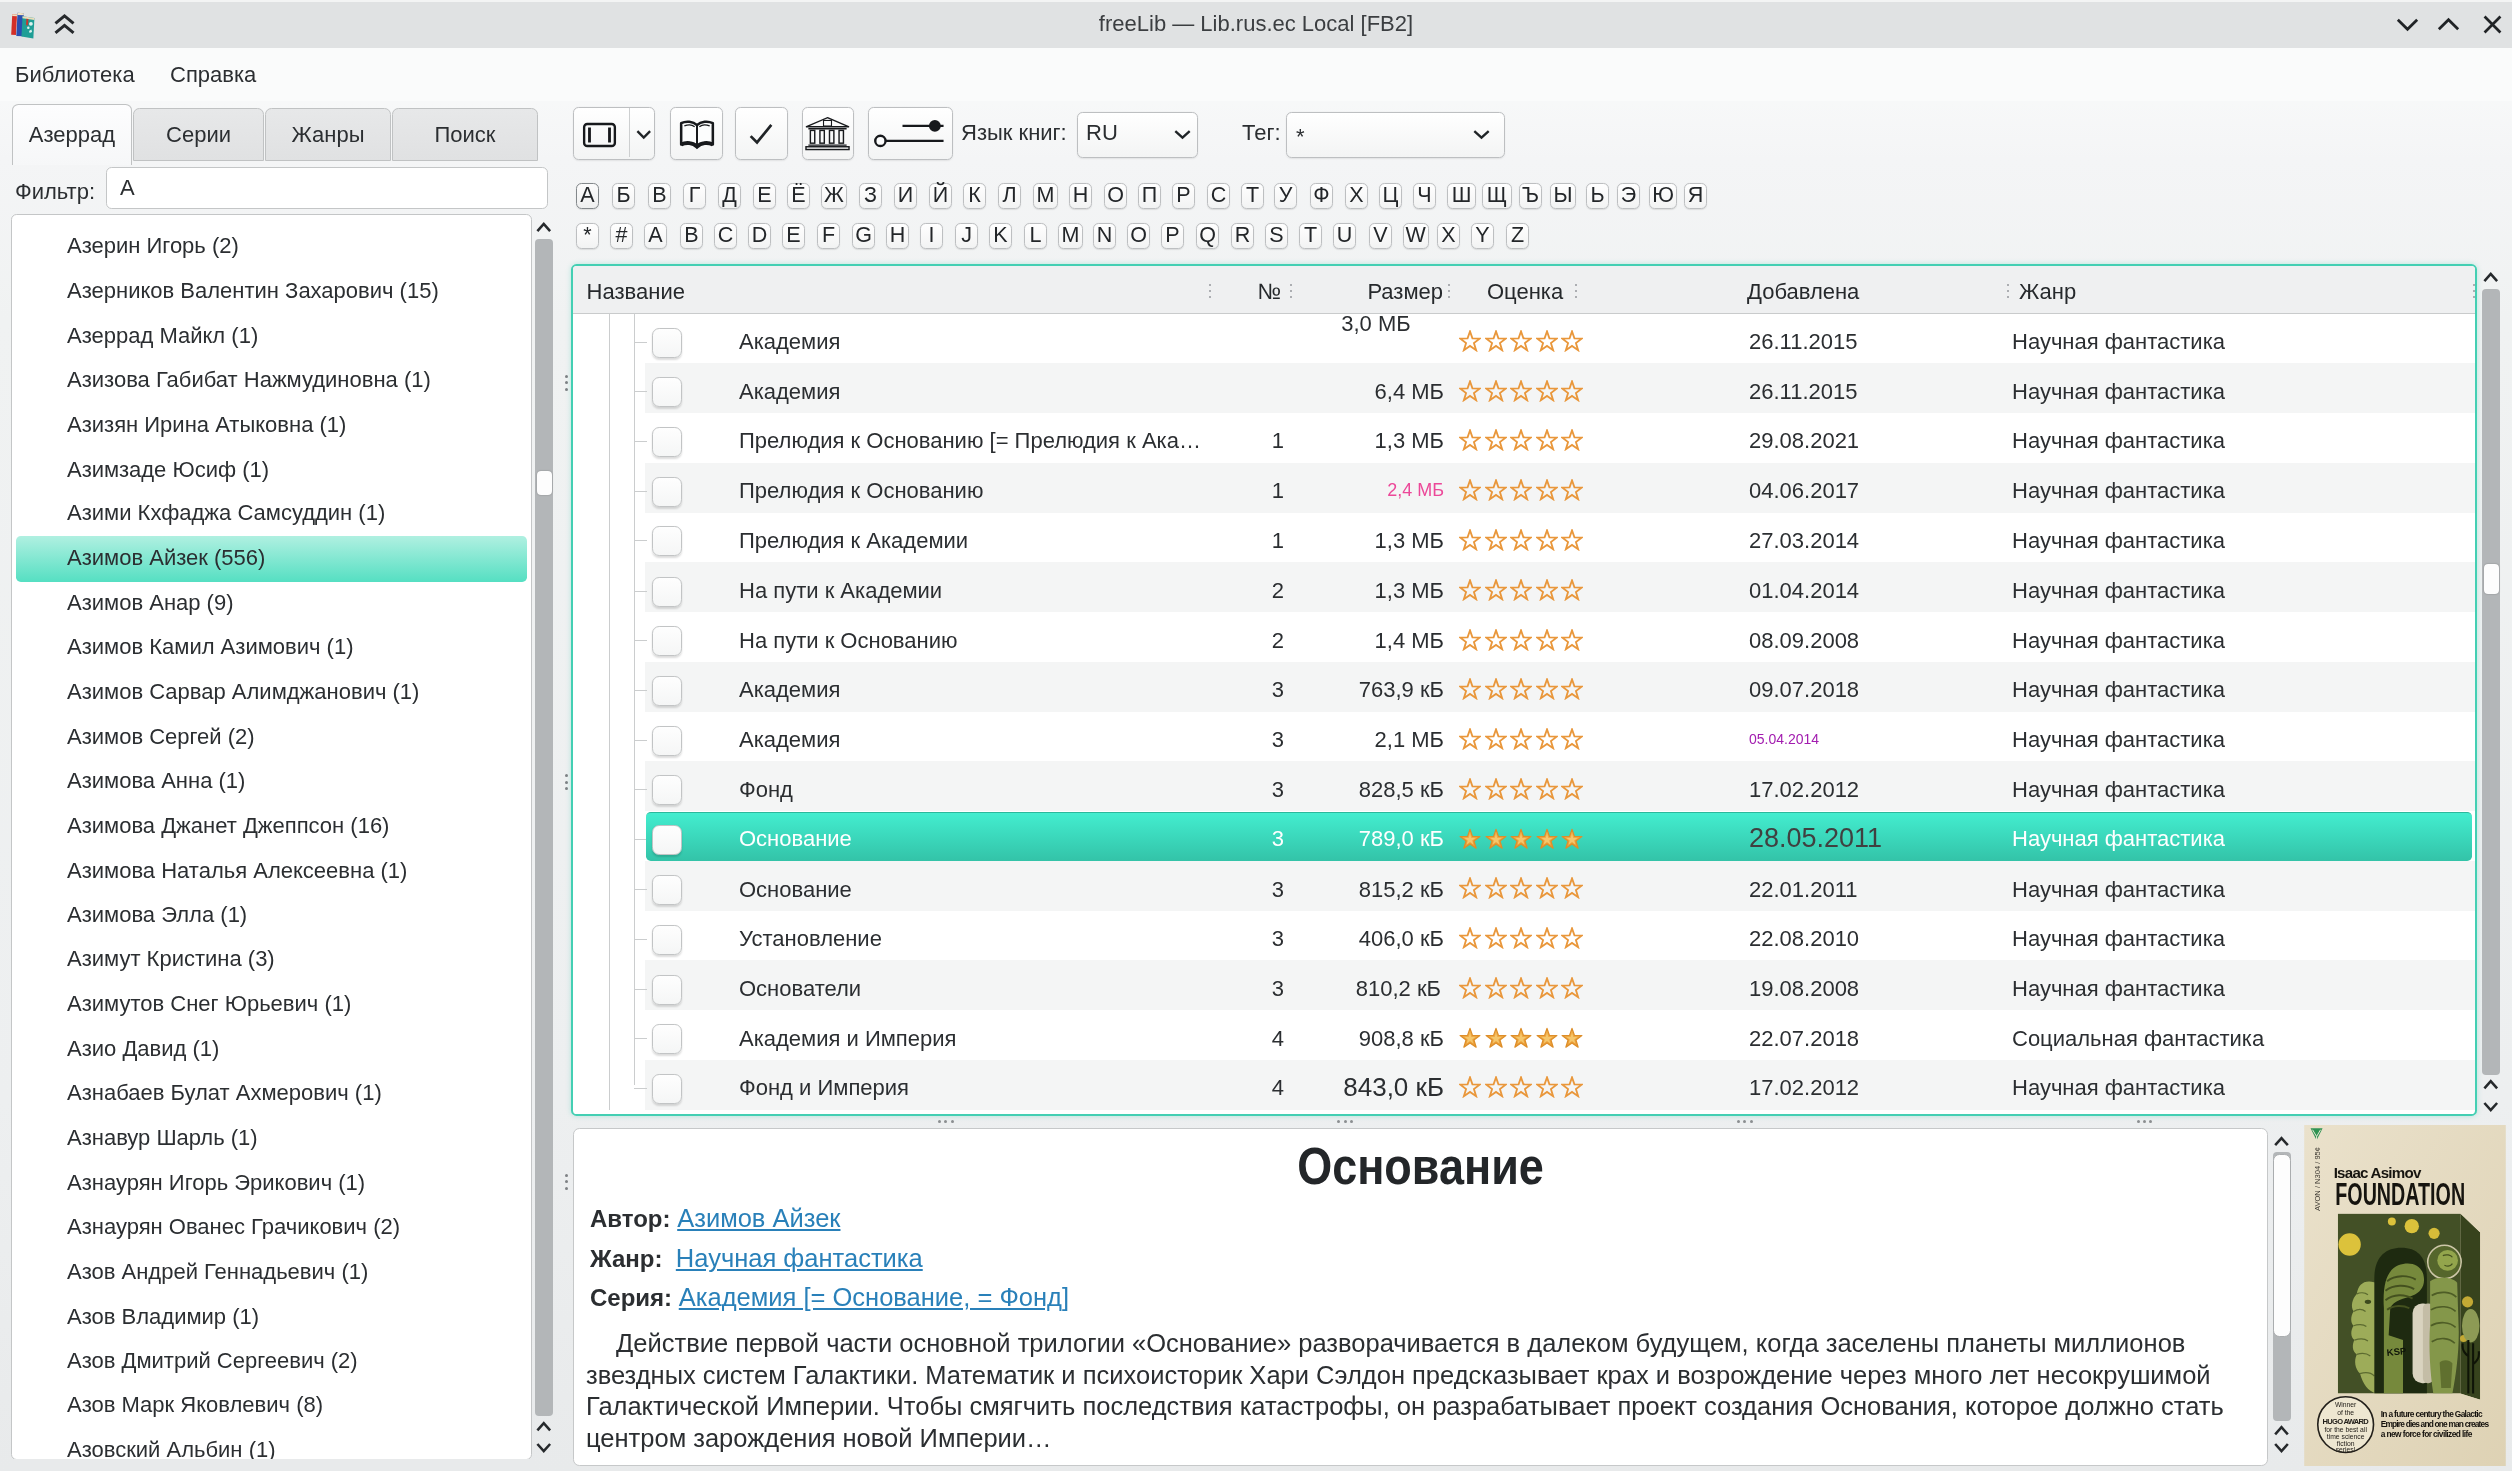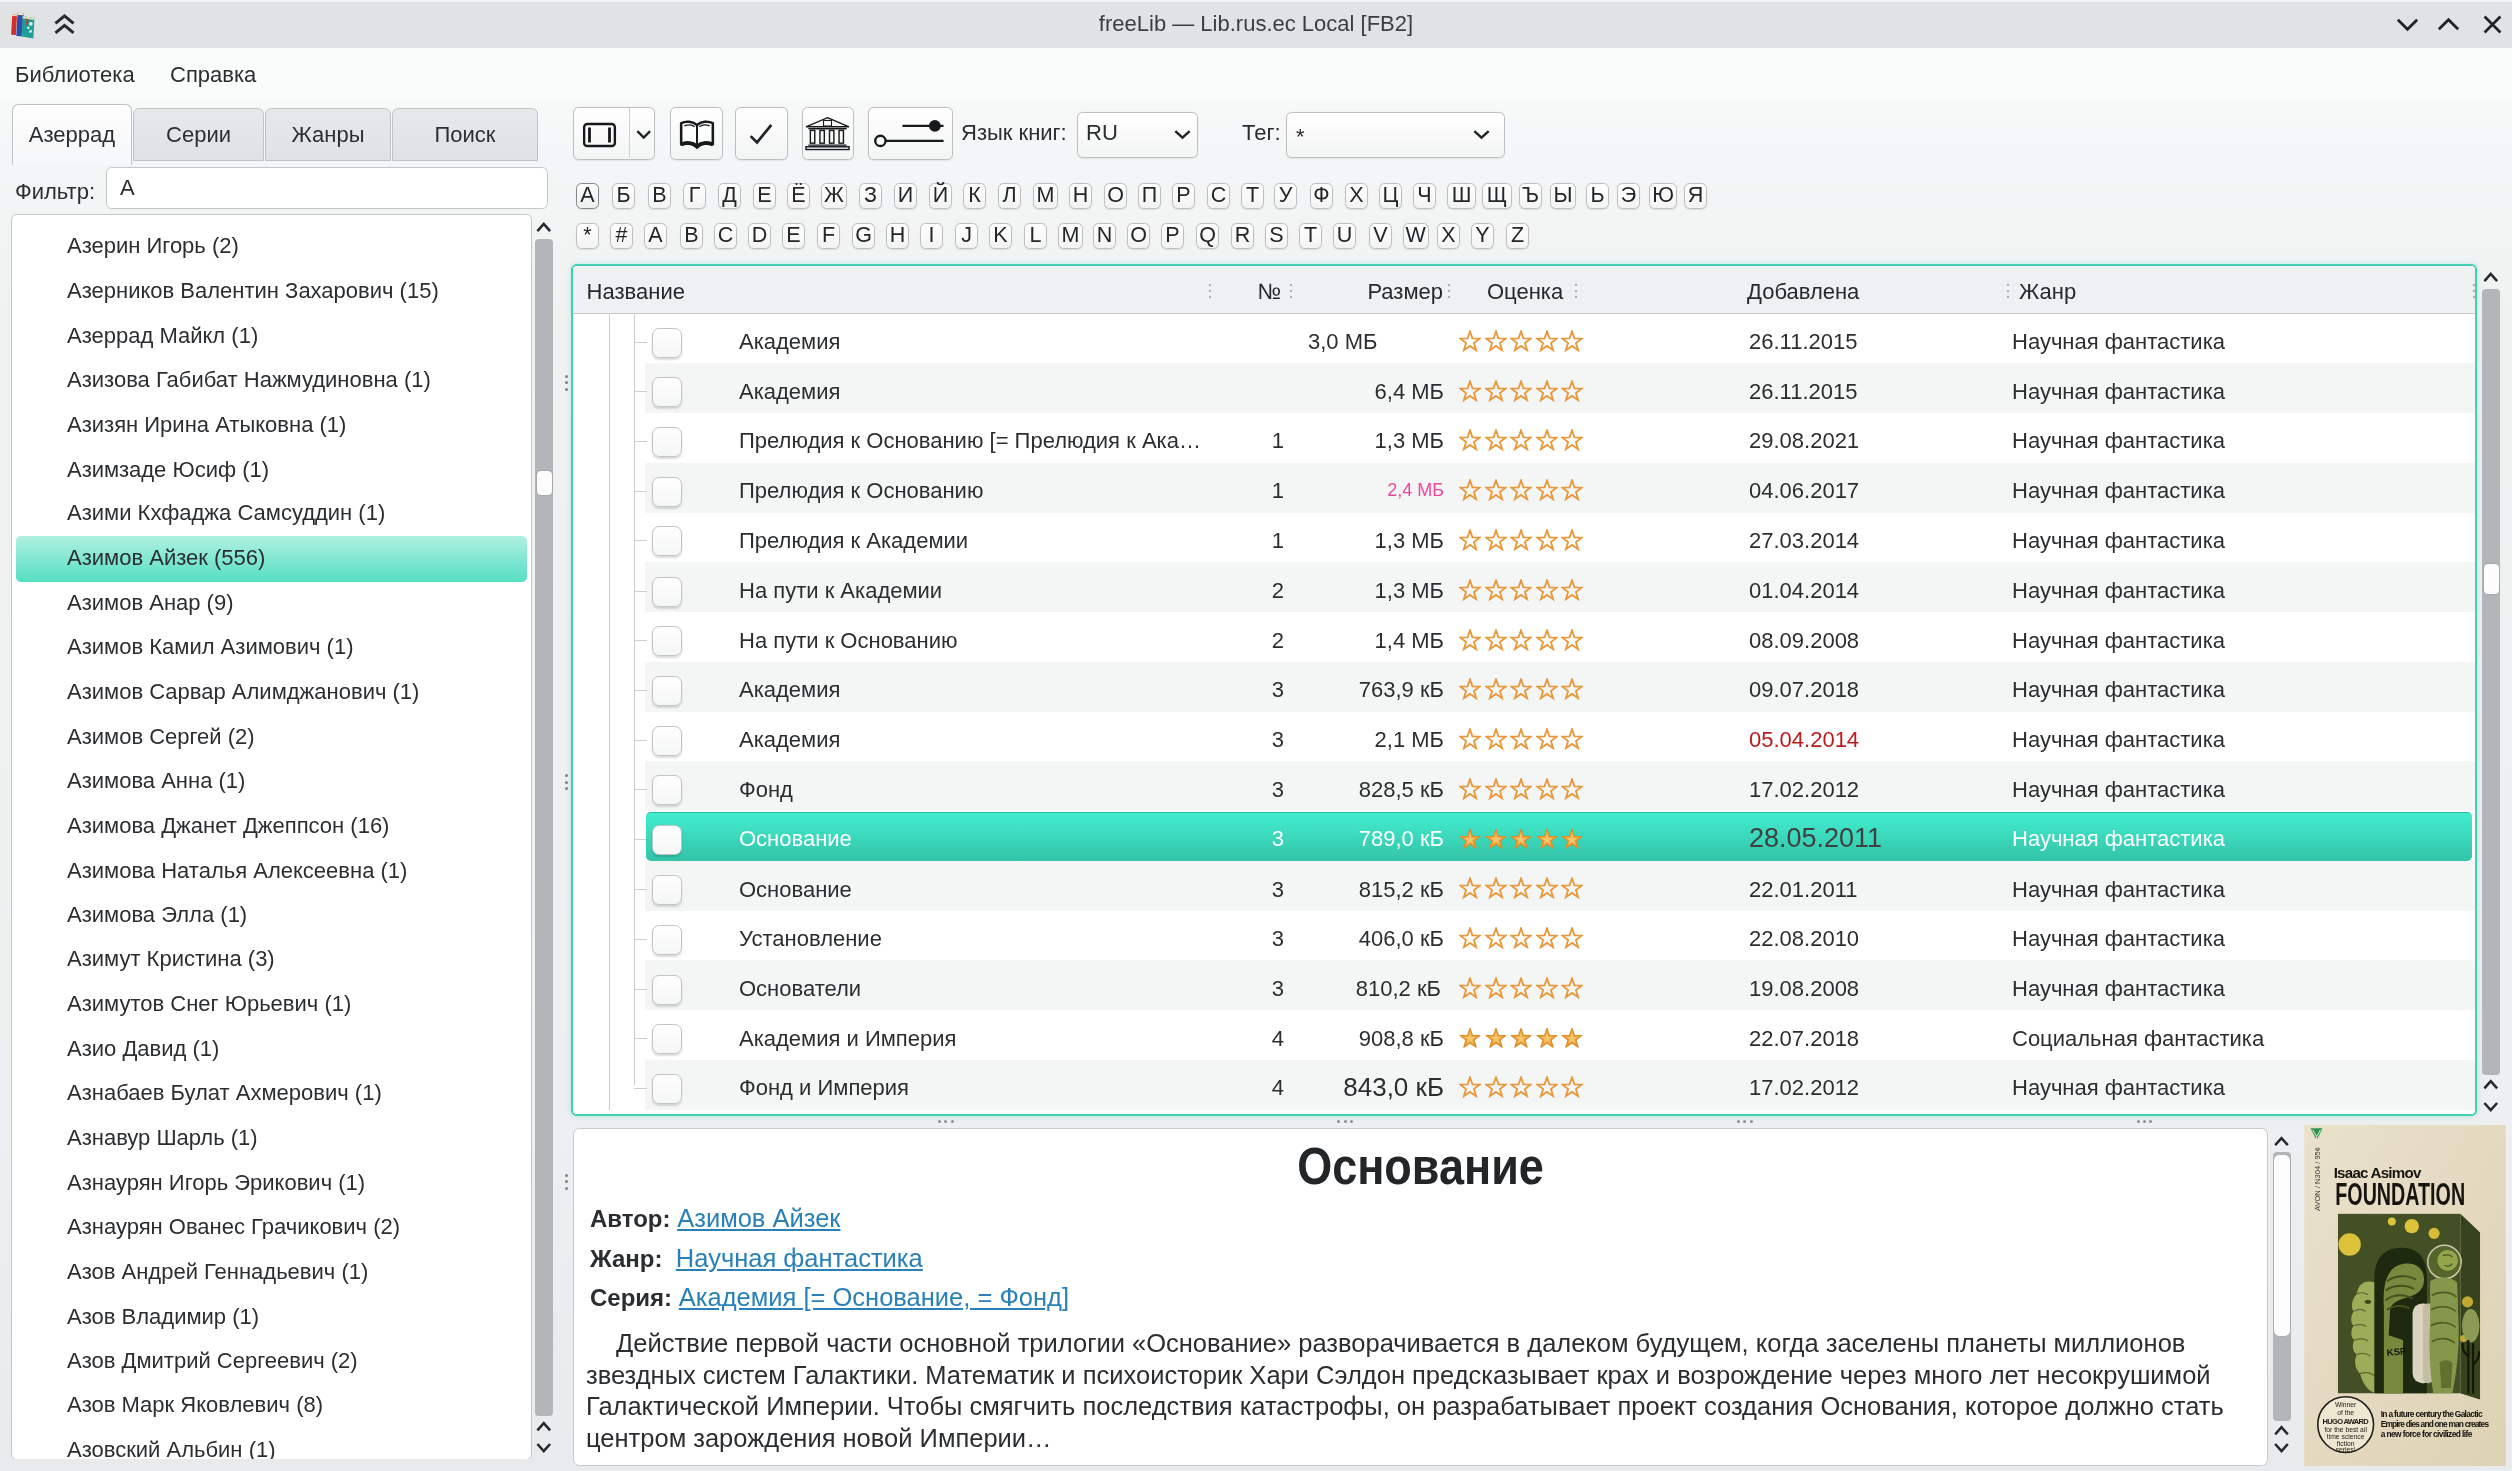--- a/index.html
+++ b/index.html
@@ -276,21 +276,21 @@
 <div class="ab" style="left:61px;top:523px;width:12.8px;height:1.2px;background:#cbcdce"></div>
 <div class="ab" style="left:61px;top:573px;width:12.8px;height:1.2px;background:#cbcdce"></div>
 <div class="ab" style="left:61px;top:623px;width:12.8px;height:1.2px;background:#cbcdce"></div>
 <div class="ab" style="left:61px;top:673px;width:12.8px;height:1.2px;background:#cbcdce"></div>
 <div class="ab" style="left:61px;top:723px;width:12.8px;height:1.2px;background:#cbcdce"></div>
 <div class="ab" style="left:61px;top:772px;width:12.8px;height:1.2px;background:#cbcdce"></div>
 <div class="ab" style="left:61px;top:822px;width:12.8px;height:1.2px;background:#cbcdce"></div>
 </div>
 <div class="ab" style="left:652px;top:328px;width:29.5px;height:29.5px;background:linear-gradient(180deg,#fefefe,#f5f6f6);border:1.2px solid #c2c4c5;border-radius:7.2px;box-shadow:0 1.2px 2px rgba(0,0,0,.14)"></div>
 <div class="ab" style="left:739px;top:328px;font-size:22px;line-height:27px;color:#2b2e31;white-space:nowrap">Академия</div>
-<div class="ab" style="left:1308px;top:328px;width:136px;font-size:22px;line-height:27px;color:#2b2e31;text-align:left">3,0 МБ</div>
+<div class="ab" style="left:1308px;top:310px;width:136px;font-size:22px;line-height:27px;color:#2b2e31;text-align:center">3,0 МБ</div>
 <svg style="position:absolute;left:1459px;top:330px" width="22" height="22" viewBox="0 0 28 28">
     <polygon points="14.0,1.8 17.1,10.7 26.6,10.9 19.0,16.6 21.8,25.7 14.0,20.3 6.2,25.7 9.0,16.6 1.4,10.9 10.9,10.7" fill="none" stroke="#e9973b" stroke-width="2.3" stroke-linejoin="miter"></polygon>
   </svg>
 <svg style="position:absolute;left:1485px;top:330px" width="22" height="22" viewBox="0 0 28 28">
     <polygon points="14.0,1.8 17.1,10.7 26.6,10.9 19.0,16.6 21.8,25.7 14.0,20.3 6.2,25.7 9.0,16.6 1.4,10.9 10.9,10.7" fill="none" stroke="#e9973b" stroke-width="2.3" stroke-linejoin="miter"></polygon>
   </svg>
 <svg style="position:absolute;left:1510px;top:330px" width="22" height="22" viewBox="0 0 28 28">
     <polygon points="14.0,1.8 17.1,10.7 26.6,10.9 19.0,16.6 21.8,25.7 14.0,20.3 6.2,25.7 9.0,16.6 1.4,10.9 10.9,10.7" fill="none" stroke="#e9973b" stroke-width="2.3" stroke-linejoin="miter"></polygon>
   </svg>
 <svg style="position:absolute;left:1536px;top:330px" width="22" height="22" viewBox="0 0 28 28">
@@ -459,21 +459,21 @@
   </svg>
 <svg style="position:absolute;left:1510px;top:728px" width="22" height="22" viewBox="0 0 28 28">
     <polygon points="14.0,1.8 17.1,10.7 26.6,10.9 19.0,16.6 21.8,25.7 14.0,20.3 6.2,25.7 9.0,16.6 1.4,10.9 10.9,10.7" fill="none" stroke="#e9973b" stroke-width="2.3" stroke-linejoin="miter"></polygon>
   </svg>
 <svg style="position:absolute;left:1536px;top:728px" width="22" height="22" viewBox="0 0 28 28">
     <polygon points="14.0,1.8 17.1,10.7 26.6,10.9 19.0,16.6 21.8,25.7 14.0,20.3 6.2,25.7 9.0,16.6 1.4,10.9 10.9,10.7" fill="none" stroke="#e9973b" stroke-width="2.3" stroke-linejoin="miter"></polygon>
   </svg>
 <svg style="position:absolute;left:1561px;top:728px" width="22" height="22" viewBox="0 0 28 28">
     <polygon points="14.0,1.8 17.1,10.7 26.6,10.9 19.0,16.6 21.8,25.7 14.0,20.3 6.2,25.7 9.0,16.6 1.4,10.9 10.9,10.7" fill="none" stroke="#e9973b" stroke-width="2.3" stroke-linejoin="miter"></polygon>
   </svg>
-<div class="ab" style="left:1749px;top:726px;font-size:22px;line-height:27px;color:#b91c1c">05.04.2014</div>
+<div class="ab" style="left:1749px;top:726px;font-size:14px;line-height:27px;color:#a21caf">05.04.2014</div>
 <div class="ab" style="left:2012px;top:726px;font-size:22px;line-height:27px;color:#2b2e31;white-space:nowrap">Научная фантастика</div>
 <div class="ab" style="left:652px;top:775px;width:29.5px;height:29.5px;background:linear-gradient(180deg,#fefefe,#f5f6f6);border:1.2px solid #c2c4c5;border-radius:7.2px;box-shadow:0 1.2px 2px rgba(0,0,0,.14)"></div>
 <div class="ab" style="left:739px;top:776px;font-size:22px;line-height:27px;color:#2b2e31;white-space:nowrap">Фонд</div>
 <div class="ab" style="left:1228px;top:776px;width:56px;font-size:22px;line-height:27px;color:#2b2e31;text-align:right">3</div>
 <div class="ab" style="left:1308px;top:776px;width:136px;font-size:22px;line-height:27px;color:#2b2e31;text-align:right">828,5 кБ</div>
 <svg style="position:absolute;left:1459px;top:778px" width="22" height="22" viewBox="0 0 28 28">
     <polygon points="14.0,1.8 17.1,10.7 26.6,10.9 19.0,16.6 21.8,25.7 14.0,20.3 6.2,25.7 9.0,16.6 1.4,10.9 10.9,10.7" fill="none" stroke="#e9973b" stroke-width="2.3" stroke-linejoin="miter"></polygon>
   </svg>
 <svg style="position:absolute;left:1485px;top:778px" width="22" height="22" viewBox="0 0 28 28">
     <polygon points="14.0,1.8 17.1,10.7 26.6,10.9 19.0,16.6 21.8,25.7 14.0,20.3 6.2,25.7 9.0,16.6 1.4,10.9 10.9,10.7" fill="none" stroke="#e9973b" stroke-width="2.3" stroke-linejoin="miter"></polygon>

